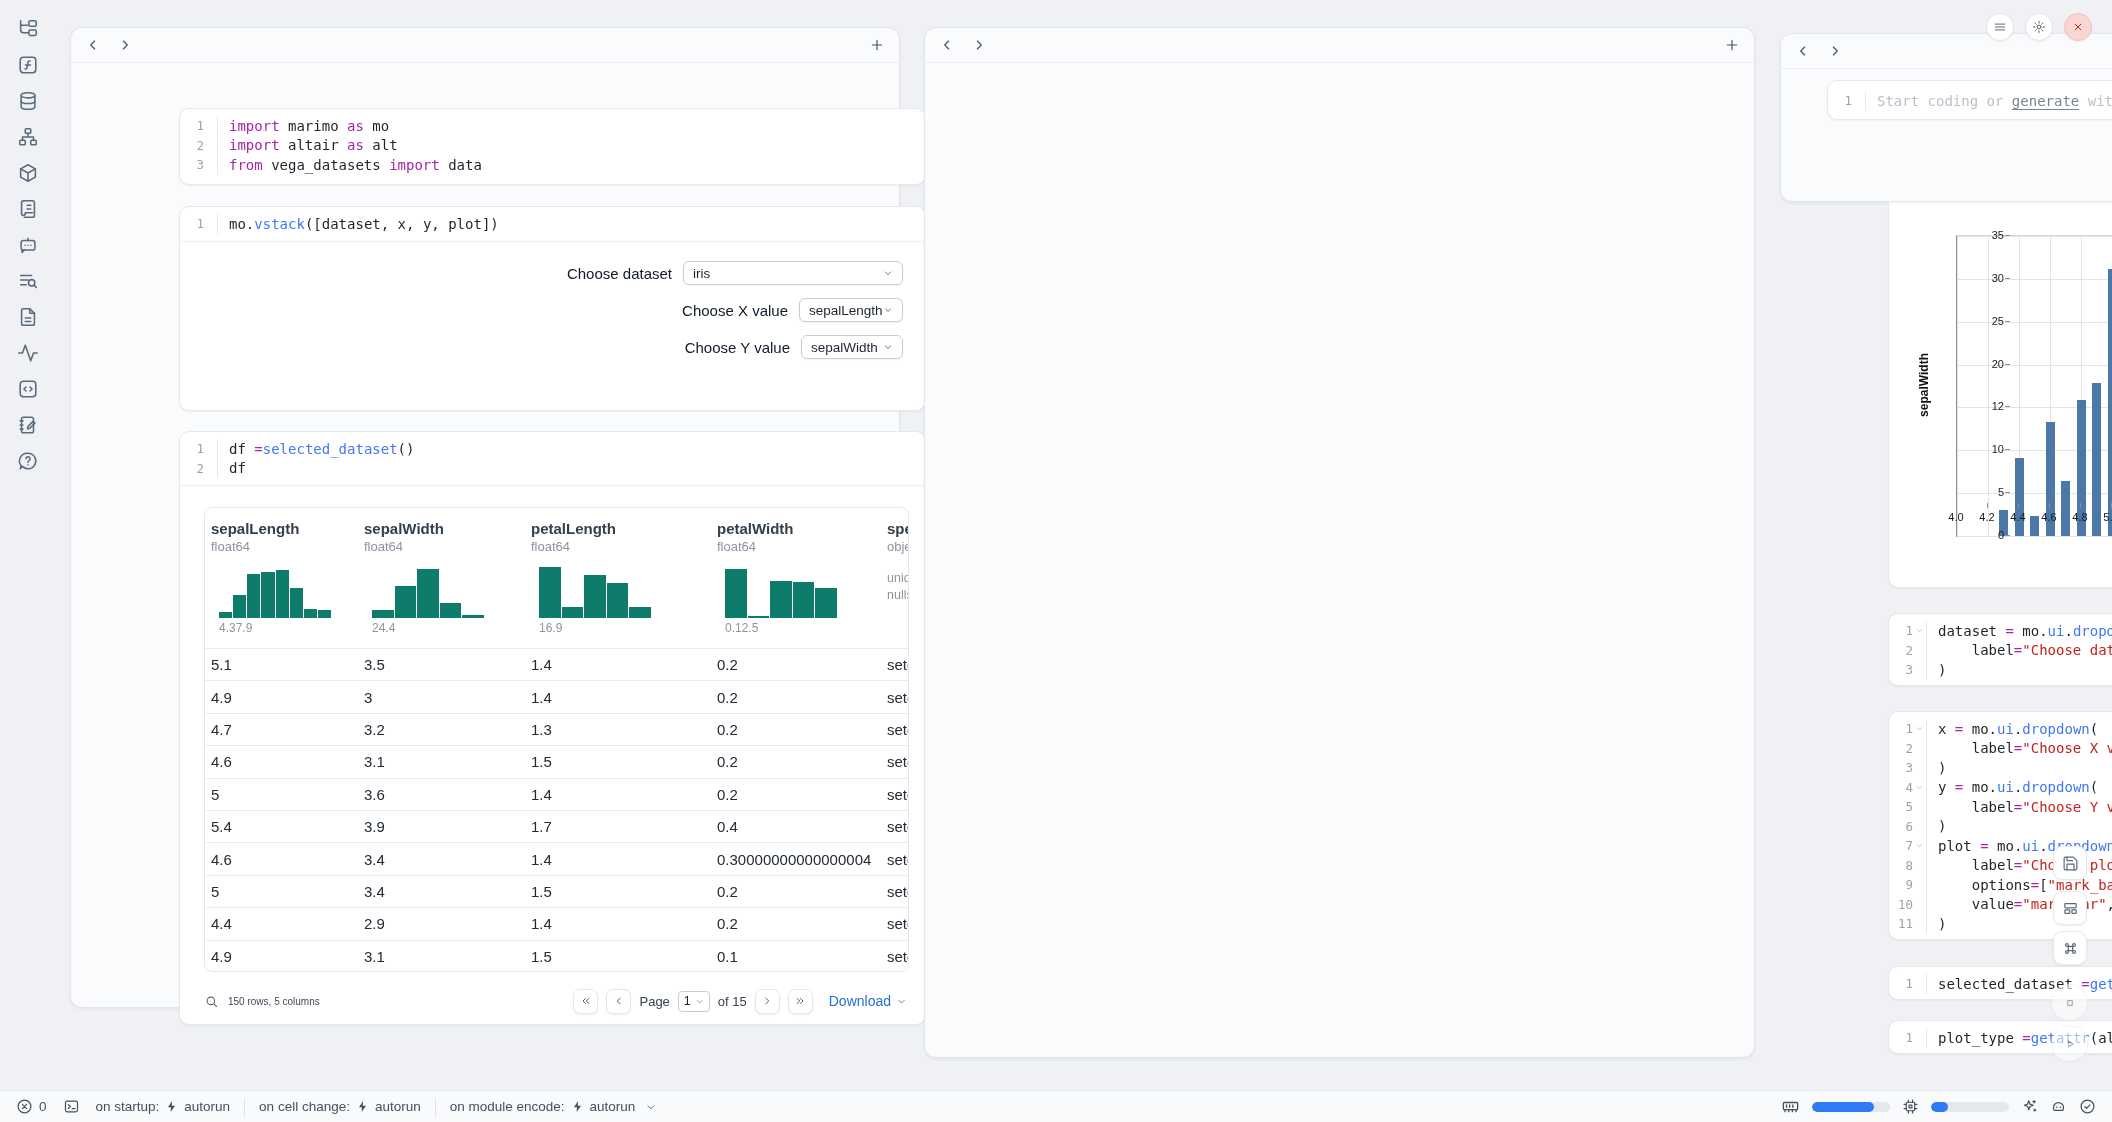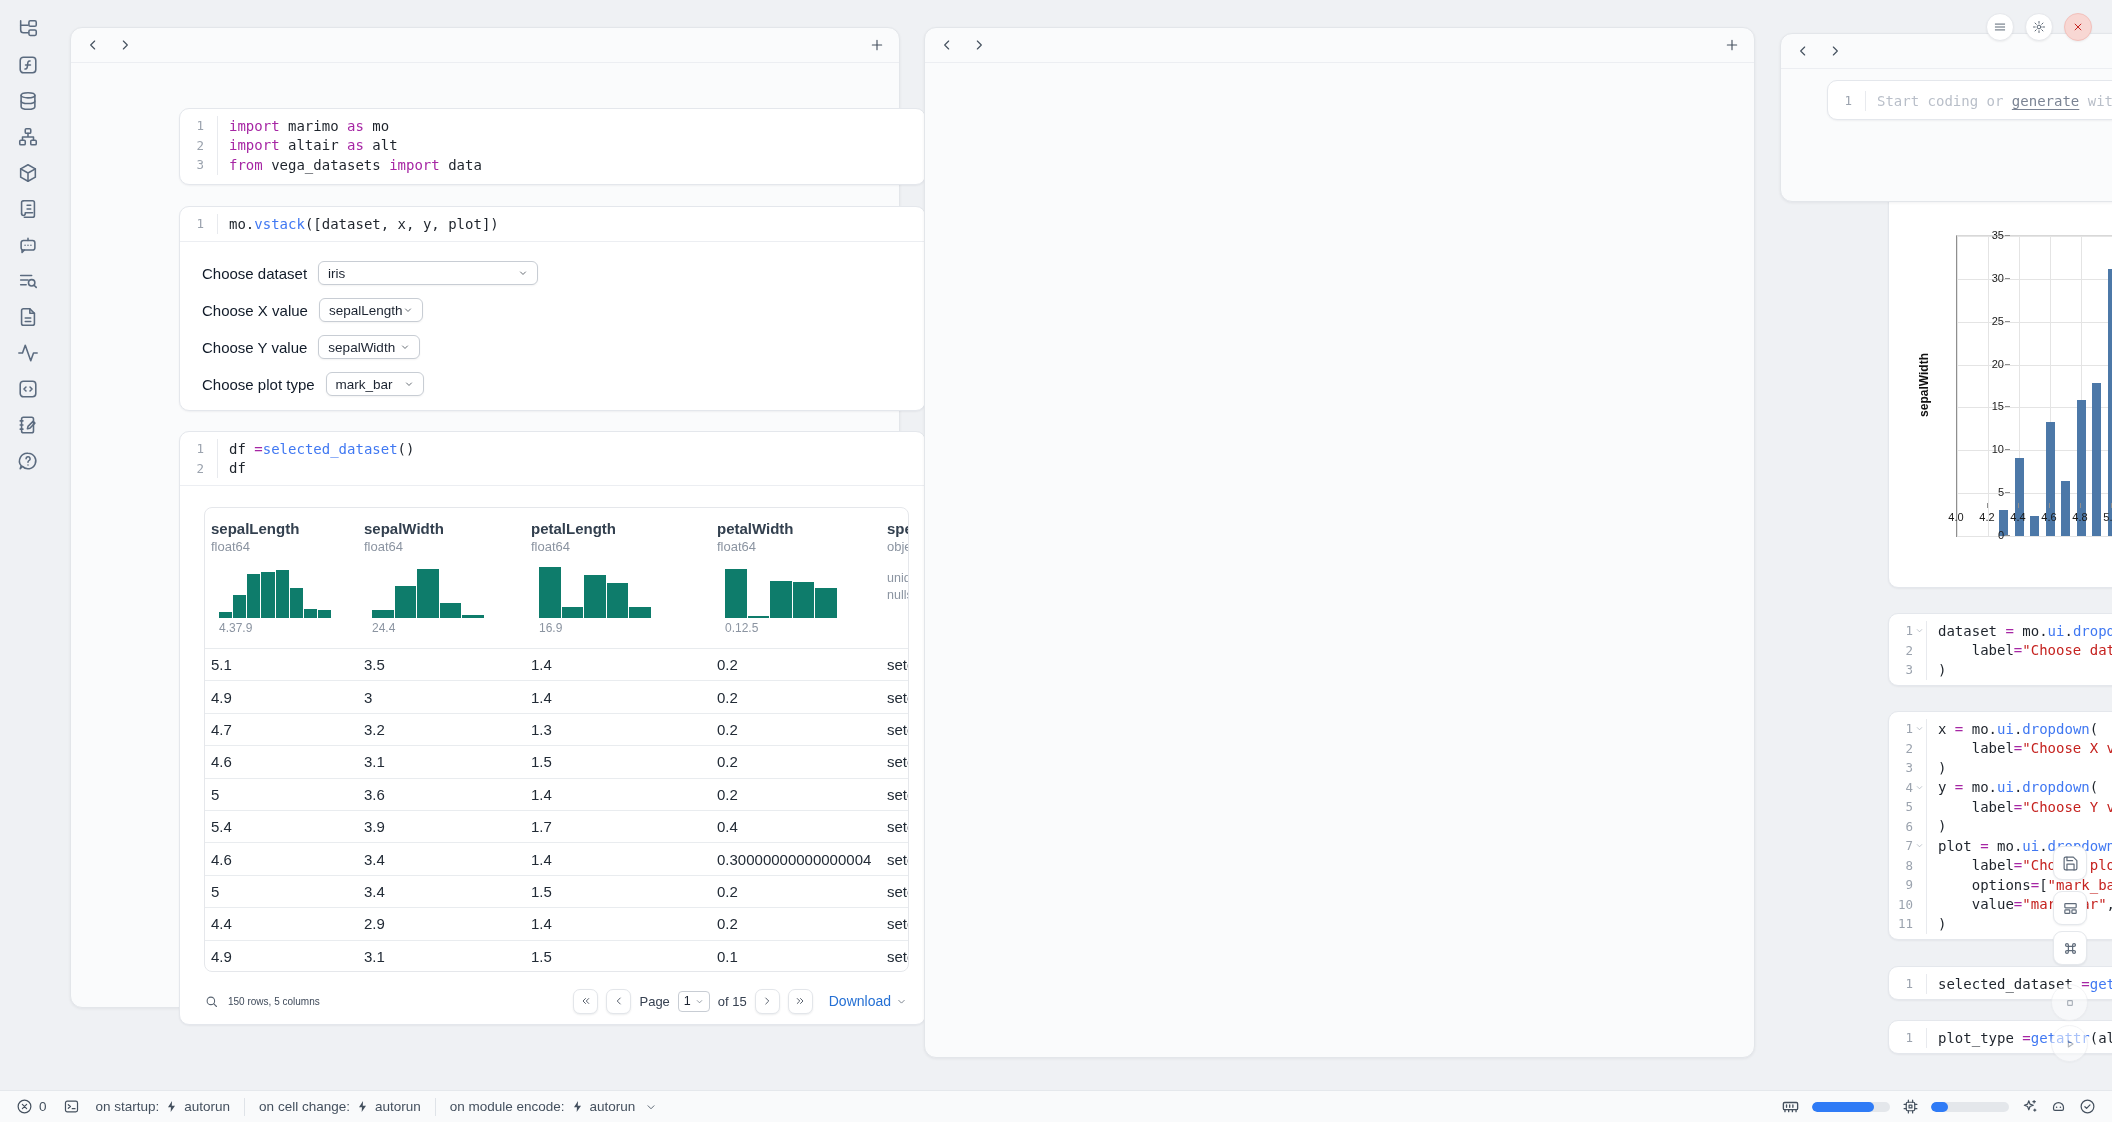--- a/index.html
+++ b/index.html
@@ -38,21 +38,21 @@
   .fold svg{width:9px;height:9px;}
   .src{border-left:1px solid #e8eaee;padding-left:11px;white-space:pre;height:19.5px;display:flex;align-items:center;}
   .tk-k{color:#a626a4;} .tk-f{color:#4078f2;} .tk-s{color:#c5221f;}
   .divider{border-top:1px solid #eceef2;}
 
   
   #l-cell1{left:108px;top:80px;width:747px;height:77px;}
   #l-cell2{left:108px;top:178px;width:747px;height:205px;}
   #l-cell2 .divider{position:absolute;left:0;right:0;top:34px;}
   .controls{position:absolute;left:0;right:0;top:35px;bottom:0;padding:18px 22px;}
-  .ctl-row{display:flex;align-items:center;gap:11px;margin-bottom:11px;height:26px;}
+  .ctl-row{display:flex;align-items:center;gap:11px;margin-bottom:11px;height:26px;justify-content:flex-end;}
   .ctl-label{font-size:15px;color:#111b29;}
   .select{display:inline-flex;align-items:center;justify-content:space-between;border:1px solid #c8cdd4;
           border-radius:6px;background:#fff;height:24px;padding:0 9px;font-size:13.5px;color:#1b2330;
           box-shadow:0 1px 2px rgba(0,0,0,.05);box-sizing:border-box;cursor:pointer;}
   .select .icon{color:#2b333d;}
   #l-cell3{left:108px;top:403px;width:747px;height:594px;}
   #l-cell3 .divider{position:absolute;left:0;right:0;top:53px;}
 
   
   .dftable{position:absolute;left:24px;top:75px;width:705px;height:465px;border:1px solid #e5e7eb;
@@ -279,31 +279,20 @@
                 <svg viewBox="0 0 24 24" fill="none" stroke="currentColor" stroke-width="1.7" stroke-linecap="round" stroke-linejoin="round">
                   <polyline points="6 9.5 12 15.5 18 9.5"></polyline>
                 </svg>
               </span>
             </div>
           </div>
           <div class="ctl-row">
             <span class="ctl-label">Choose Y value</span>
             <div class="select" style="width:102px">
               <span>sepalWidth</span>
-              <span class="icon" style="width:10px;height:10px">
-                <svg viewBox="0 0 24 24" fill="none" stroke="currentColor" stroke-width="1.7" stroke-linecap="round" stroke-linejoin="round">
-                  <polyline points="6 9.5 12 15.5 18 9.5"></polyline>
-                </svg>
-              </span>
-            </div>
-          </div>
-          <div class="ctl-row">
-            <span class="ctl-label">Choose plot type</span>
-            <div class="select" style="width:98px">
-              <span>mark_bar</span>
               <span class="icon" style="width:10px;height:10px">
                 <svg viewBox="0 0 24 24" fill="none" stroke="currentColor" stroke-width="1.7" stroke-linecap="round" stroke-linejoin="round">
                   <polyline points="6 9.5 12 15.5 18 9.5"></polyline>
                 </svg>
               </span>
             </div>
           </div>
         </div>
     </div>
     <div class="cell" id="l-cell3">
@@ -601,21 +590,21 @@
           <div class="xt" style="left:191.0px">4.8</div>
           <div class="tick-x" style="left:222.0px"></div>
           <div class="xt" style="left:222.0px">5.0</div>
           <div class="tick-y" style="top:333.0px"></div>
           <div class="yt" style="top:333.0px">0</div>
           <div class="tick-y" style="top:290.1px"></div>
           <div class="yt" style="top:290.1px">5</div>
           <div class="tick-y" style="top:247.3px"></div>
           <div class="yt" style="top:247.3px">10</div>
           <div class="tick-y" style="top:204.4px"></div>
-          <div class="yt" style="top:204.4px">15</div>
+          <div class="yt" style="top:204.4px">12</div>
           <div class="tick-y" style="top:161.6px"></div>
           <div class="yt" style="top:161.6px">20</div>
           <div class="tick-y" style="top:118.7px"></div>
           <div class="yt" style="top:118.7px">25</div>
           <div class="tick-y" style="top:75.9px"></div>
           <div class="yt" style="top:75.9px">30</div>
           <div class="tick-y" style="top:33.0px"></div>
           <div class="yt" style="top:33.0px">35</div>
           <div class="xlabel">sepalLength</div>
           <div class="ylabel">

